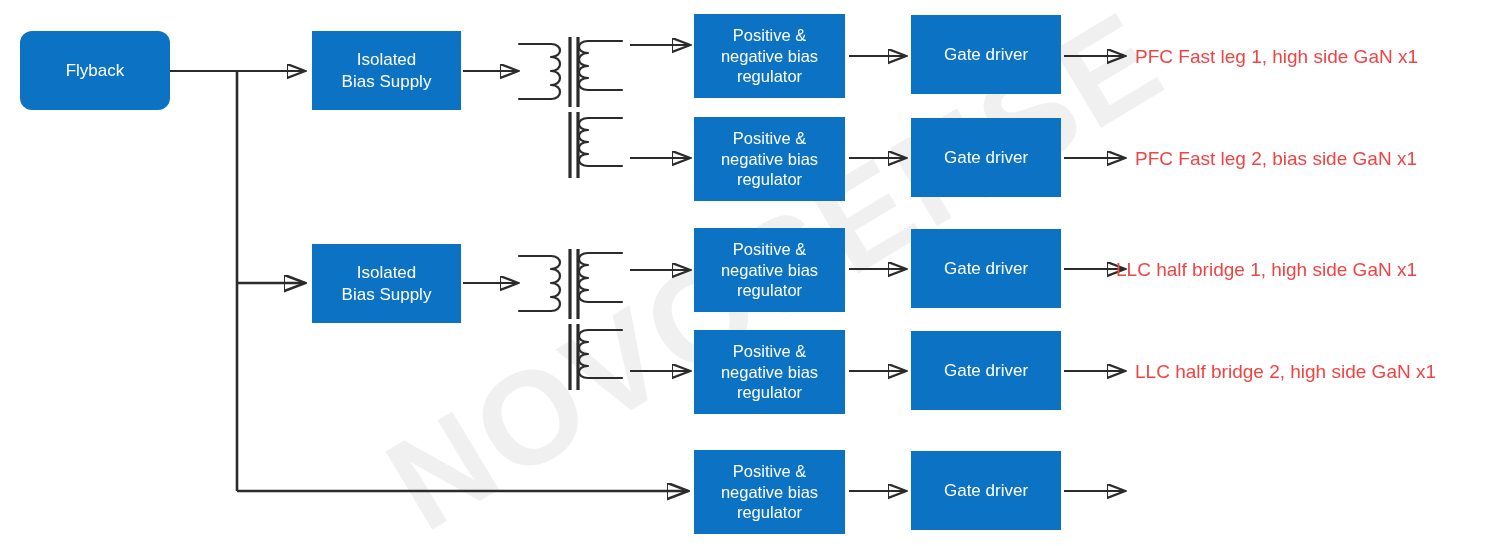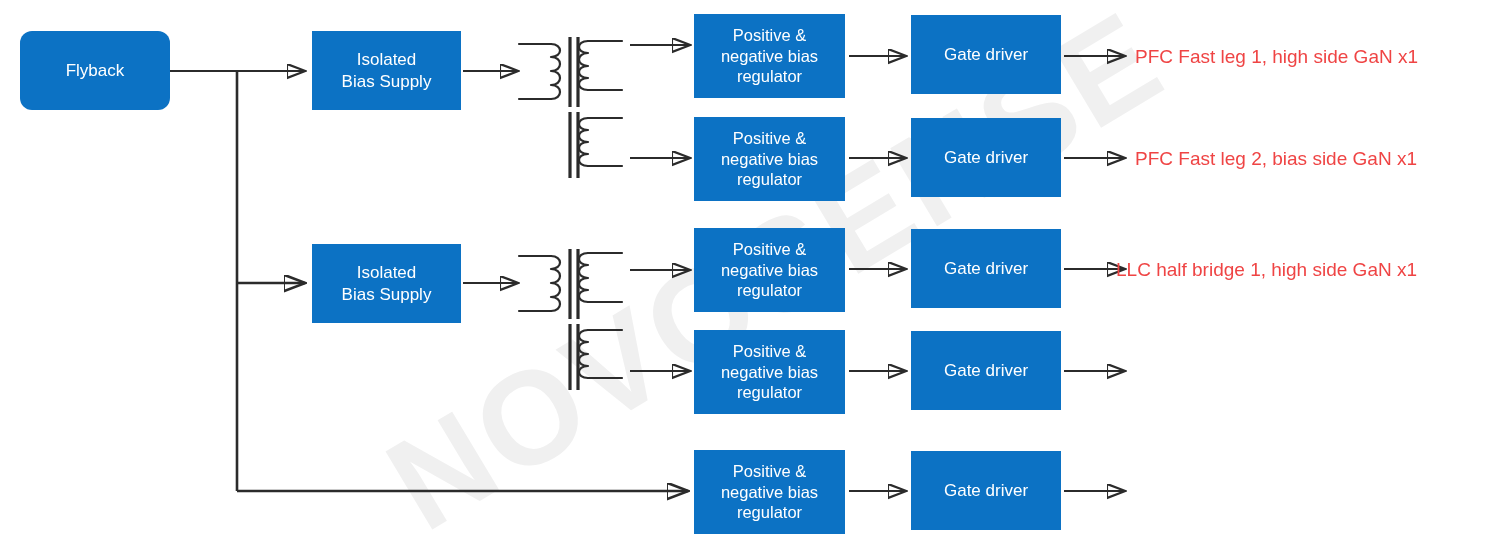--- a/index.html
+++ b/index.html
@@ -245,14 +245,15 @@
   <div class="block" style="left:911px; top:331px; width:150px; height:79px;">
     <span>Gate driver</span>
   </div>
   <div class="block" style="left:911px; top:451px; width:150px; height:79px;">
     <span>Gate driver</span>
   </div>
 
   <div class="out-label" style="left:1135px; top:47px;">PFC Fast leg 1, high side GaN x1</div>
   <div class="out-label" style="left:1135px; top:149px;">PFC Fast leg 2, bias side GaN x1</div>
   <div class="out-label" style="left:1092px; top:260px;margin-left:24px;">LLC half bridge 1, high side GaN x1</div>
+  <div class="out-label" style="left:1135px; top:362px;">LLC half bridge 2, high side GaN x1</div>
 
 </div>
 
 </body></html>

